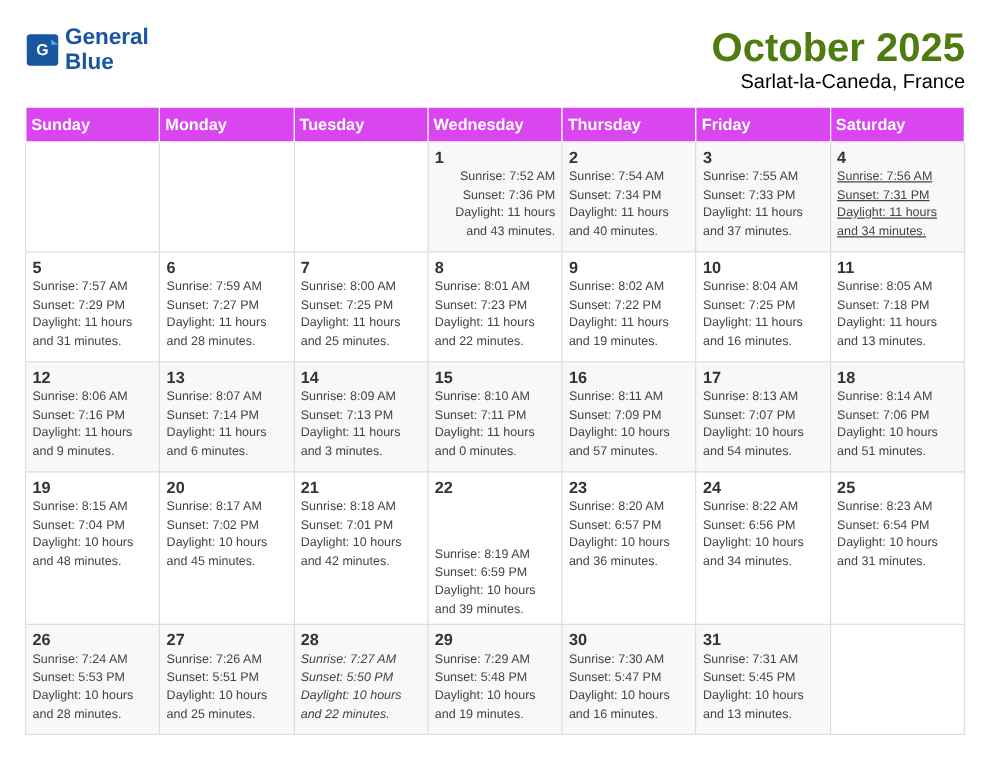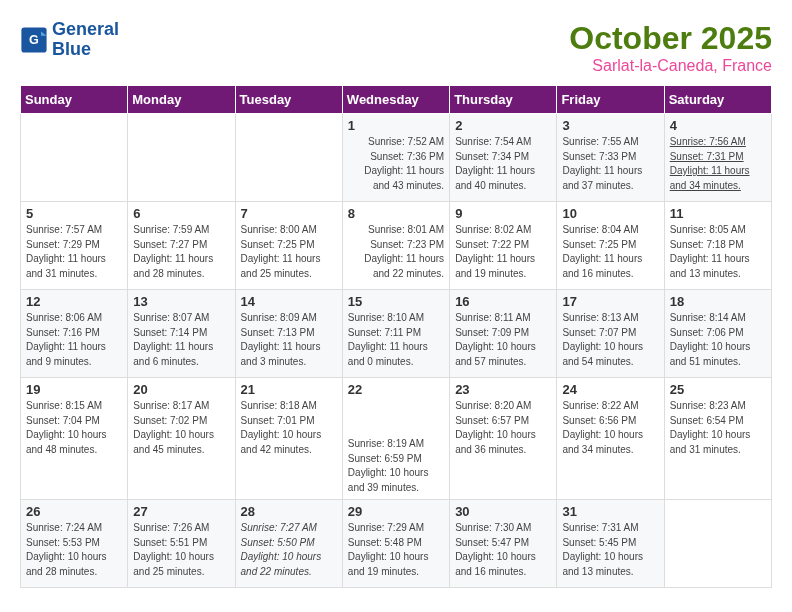--- a/index.html
+++ b/index.html
@@ -37,29 +37,29 @@
     .title-block {
       text-align: right;
     }
     .month-title {
       font-size: 32px;
       font-weight: bold;
       color: #4d7c0f;
     }
     .location {
       font-size: 16px;
-      color: #ec4899;
+      color: #000000;
     }
     table {
       width: 100%;
       border-collapse: collapse;
       table-layout: fixed;
     }
     thead tr {
-      background: #701a75;
+      background: #d946ef;
       color: #fff;
     }
     thead th {
       padding: 6px 4px;
       font-size: 13px;
       font-weight: bold;
       text-align: left;
       border: 1px solid #fff;
     }
     tbody tr {
@@ -174,21 +174,21 @@
         </td>
         <td>
           <div class="day-num">7</div>
           <div class="day-info" style="white-space: pre-line;">Sunrise: 8:00 AM
 Sunset: 7:25 PM
 Daylight: 11 hours
 and 25 minutes.</div>
         </td>
         <td>
           <div class="day-num">8</div>
-          <div class="day-info" style="white-space: pre-line; text-align: right;">Sunrise: 8:01 AM
+          <div class="day-info" style="white-space: pre-line;">Sunrise: 8:01 AM
 Sunset: 7:23 PM
 Daylight: 11 hours
 and 22 minutes.</div>
         </td>
         <td>
           <div class="day-num">9</div>
           <div class="day-info" style="white-space: pre-line;">Sunrise: 8:02 AM
 Sunset: 7:22 PM
 Daylight: 11 hours
 and 19 minutes.</div>

